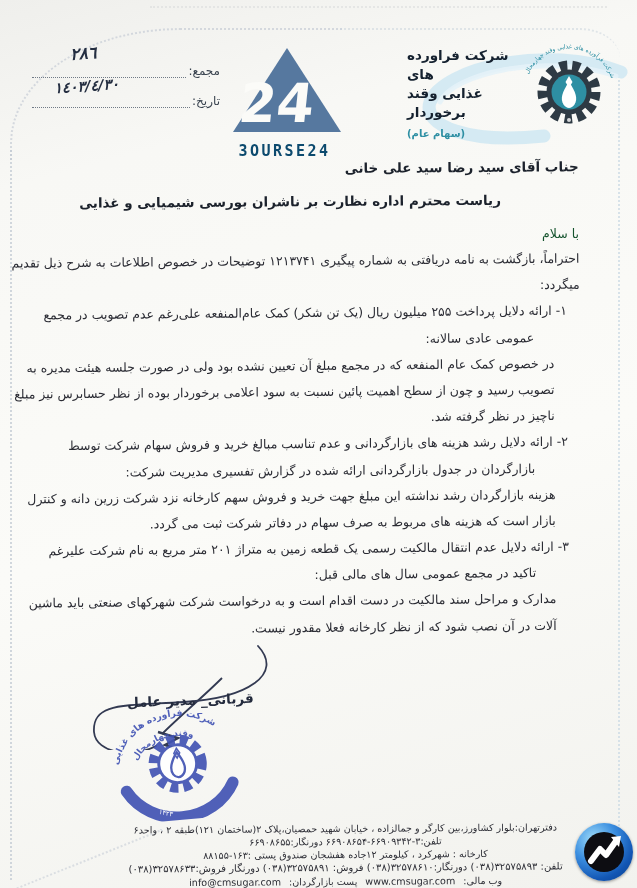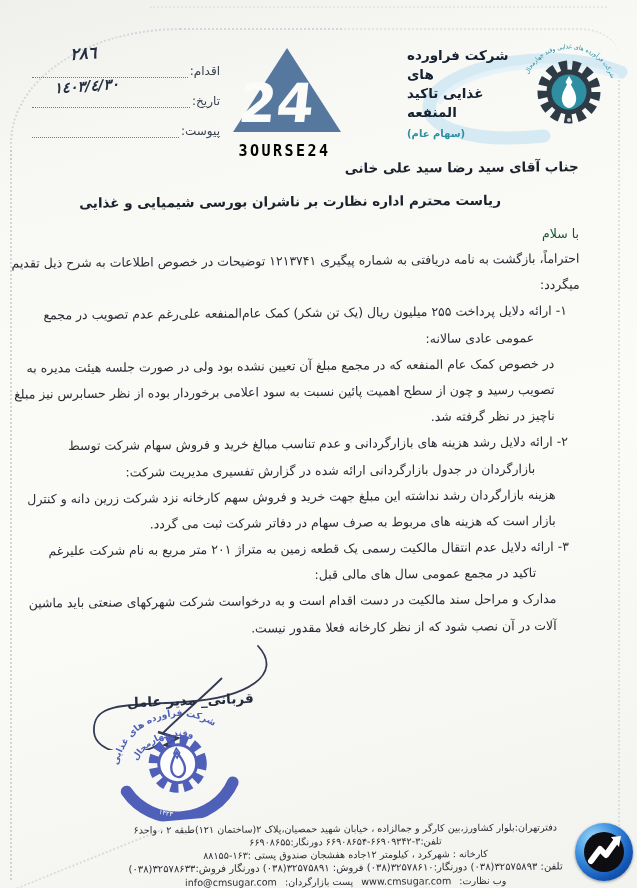--- a/index.html
+++ b/index.html
@@ -23,21 +23,21 @@
   .meta-dots{flex:1;border-bottom:1.6px dotted #707a86;height:14px;}
   .meta-value{position:absolute;left:38px;top:-4px;font-size:16.5px;font-weight:bold;font-style:italic;color:#242e41;transform:rotate(-4deg);}
   .meta-value.date{font-size:14.5px;left:22px;top:0;}
   
   .swoosh{right:6px;top:50px;width:215px;height:100px;}
   .company-name{right:118px;top:46px;width:112px;text-align:left;direction:rtl;font-weight:bold;font-size:13.5px;line-height:19px;color:#15212f;}
   .company-type{color:#2e8fa3;font-size:10px;margin-top:2px;}
   .emblem{right:20px;top:32px;}
   
   .wm{left:222px;top:44px;width:125px;text-align:center;}
-  .wm-text{margin-top:2px;font-weight:bold;font-size:15px;letter-spacing:2.5px;color:#000000;font-family:"DejaVu Sans Mono",monospace;}
+  .wm-text{margin-top:2px;font-weight:bold;font-size:15px;letter-spacing:2.5px;color:#0c4a6e;font-family:"DejaVu Sans Mono",monospace;}
   
   .recipient{right:58px;top:160px;direction:rtl;text-align:right;color:#1c222c;transform:rotate(-.4deg);}
   .recipient .r1{font-weight:bold;font-size:13.5px;white-space:nowrap;}
   .recipient .r2{font-weight:bold;font-size:13.5px;margin-top:17px;margin-right:78px;white-space:nowrap;}
   .salutation{right:58px;top:226px;font-size:12.5px;color:#14532d;}
   .body-text{right:56px;top:248px;left:40px;direction:rtl;text-align:right;color:#2b2c34;font-size:12.5px;transform:rotate(-.5deg);}
   .bl{white-space:nowrap;height:26.2px;line-height:26.2px;}
   .mr1{margin-right:13px;}
   .mr2{margin-right:46px;}
   .mr3{margin-right:26px;}
@@ -69,32 +69,28 @@
 
 <div class="abs frame-arc-tl"></div>
 <div class="abs frame-top-r"></div>
 <div class="abs frame-left"></div>
 <div class="abs frame-right"></div>
 <div class="abs frame-diag-bl"></div>
 <div class="abs speck-top"></div>
 
 <div class="abs meta">
   <div class="meta-row">
-    <span class="meta-label">اقدام:</span>
+    <span class="meta-label">مجمع:</span>
     <span class="meta-dots"></span>
     <span class="meta-value">٢٨٦</span>
   </div>
   <div class="meta-row">
     <span class="meta-label">تاریخ:</span>
     <span class="meta-dots"></span>
     <span class="meta-value date" dir="ltr">١٤٠٣/٤/٣٠</span>
-  </div>
-  <div class="meta-row">
-    <span class="meta-label">پیوست:</span>
-    <span class="meta-dots"></span>
   </div>
 </div>
 
 <svg class="abs swoosh" viewBox="0 0 215 100">
   <path d="M205,22 C130,-6 28,18 14,52 C6,76 52,94 128,86" fill="none" stroke="#cfe8f2" stroke-width="13" stroke-linecap="round" opacity=".85"></path>
   <path d="M200,26 C128,2 36,24 24,52" fill="none" stroke="#e4f2f8" stroke-width="5" stroke-linecap="round" opacity=".9"></path>
 </svg>
 
 <svg class="abs emblem" width="96" height="104" viewBox="0 0 96 104">
   <defs>
@@ -106,22 +102,22 @@
   <circle cx="48" cy="60" r="26" fill="none" stroke="#2e3a44" stroke-width="11" stroke-dasharray="7.5 5"></circle>
   <circle cx="48" cy="60" r="22.5" fill="#2e3a44"></circle>
   <circle cx="48" cy="60" r="17.5" fill="#2e8fa3"></circle>
   <polygon points="48,44 51.5,50 48,56 44.5,50" fill="#ffffff"></polygon>
   <path d="M48 50 C41 60 39 67 42.5 72.5 C45.5 77 50.5 77 53.5 72.5 C57 67 55 60 48 50 Z" fill="#ffffff"></path>
   <circle cx="48" cy="88" r="2" fill="#ffffff" opacity=".8"></circle>
 </svg>
 
 <div class="abs company-name rtl">
   <div>شرکت فراورده های</div>
-  <div>غذایی تاکید</div>
-  <div>المنفعه</div>
+  <div>غذایی وقند</div>
+  <div>برخوردار</div>
   <div class="company-type">(سهام عام)</div>
 </div>
 
 <div class="abs wm">
   <svg width="120" height="92" viewBox="0 0 120 92">
     <polygon points="62,4 8,88 116,88" fill="#56789f"></polygon>
     <text x="58" y="78" text-anchor="middle" font-size="54" font-weight="bold" fill="#fbfbf8" transform="skewX(-6)" font-family="DejaVu Sans, sans-serif">24</text>
   </svg>
   <div class="wm-text">3OURSE24</div>
 </div>
@@ -181,21 +177,21 @@
     <textPath href="#stBan" startOffset="36">۱۴۲۳</textPath>
   </text>
 </svg>
 
 <div class="abs footer">
   <div class="f1">دفترتهران:بلوار کشاورز،بین کارگر و جمالزاده ، خیابان شهید حمصیان،پلاک ۲(ساختمان ۱۲۱)طبقه ۲ ، واحد۶</div>
   <div class="f2">تلفن:۳-۶۶۹۰۹۳۴۲-۶۶۹۰۸۶۵۴    دورنگار:۶۶۹۰۸۶۵۵</div>
   <div class="f3">کارخانه : شهرکرد ، کیلومتر ۱۲جاده هفشجان    صندوق پستی :۱۶۳-۸۸۱۵۵</div>
   <div class="f4">تلفن: ۳۲۵۷۵۸۹۳(۰۳۸)    دورنگار:۳۲۵۷۸۶۱۰(۰۳۸)    فروش: ۳۲۵۷۵۸۹۱(۰۳۸)    دورنگار فروش:۳۲۵۷۸۶۳۳(۰۳۸)</div>
   <div class="f5">
-    <span class="seg">وب نظارت:</span><span class="seg latin">www.cmsugar.com</span><span class="seg">پست بازارگردان:</span><span class="seg latin">info@cmsugar.com</span>
+    <span class="seg">وب مالی:</span><span class="seg latin">www.cmsugar.com</span><span class="seg">پست بازارگردان:</span><span class="seg latin">info@cmsugar.com</span>
   </div>
 </div>
 
 <div class="abs footer-icon">
   <div class="inner"></div>
   <svg width="40" height="40" viewBox="0 0 40 40">
     <polyline points="7,29 16,17 22,23 32,9" fill="none" stroke="#ffffff" stroke-width="6" stroke-linecap="round" stroke-linejoin="round"></polyline>
     <polygon points="27,5 37,4 35,15" fill="#ffffff"></polygon>
   </svg>
 </div>

